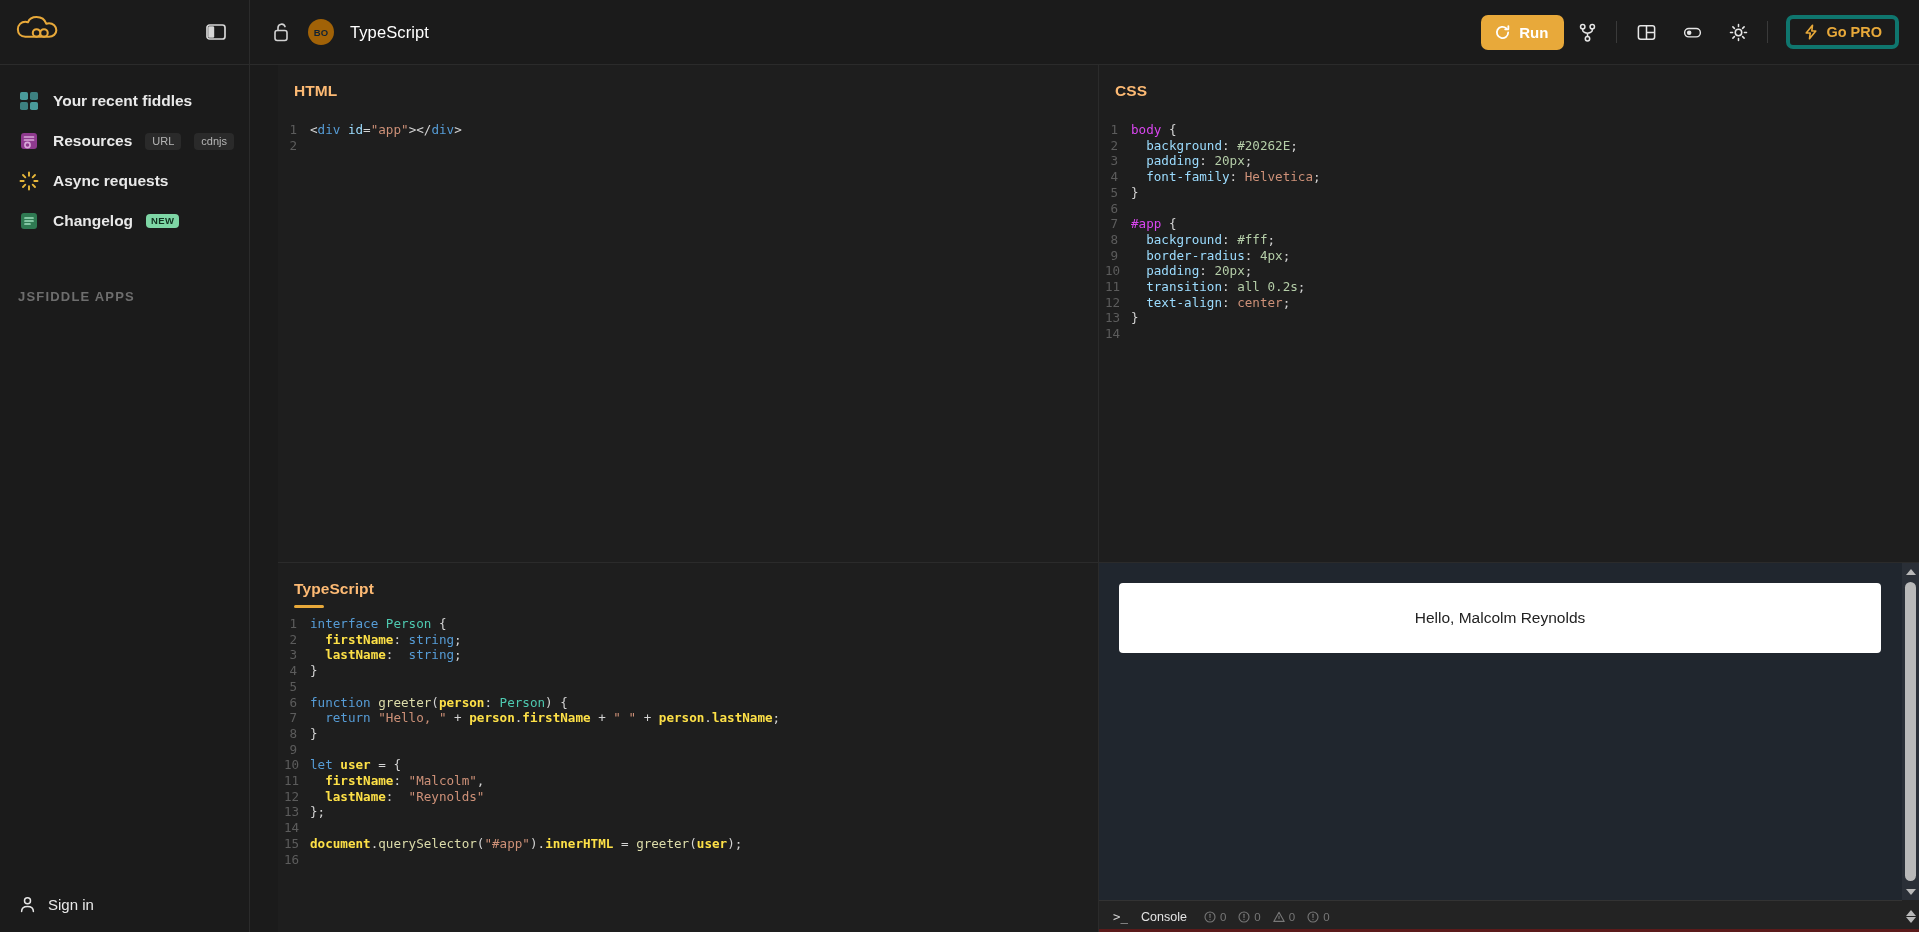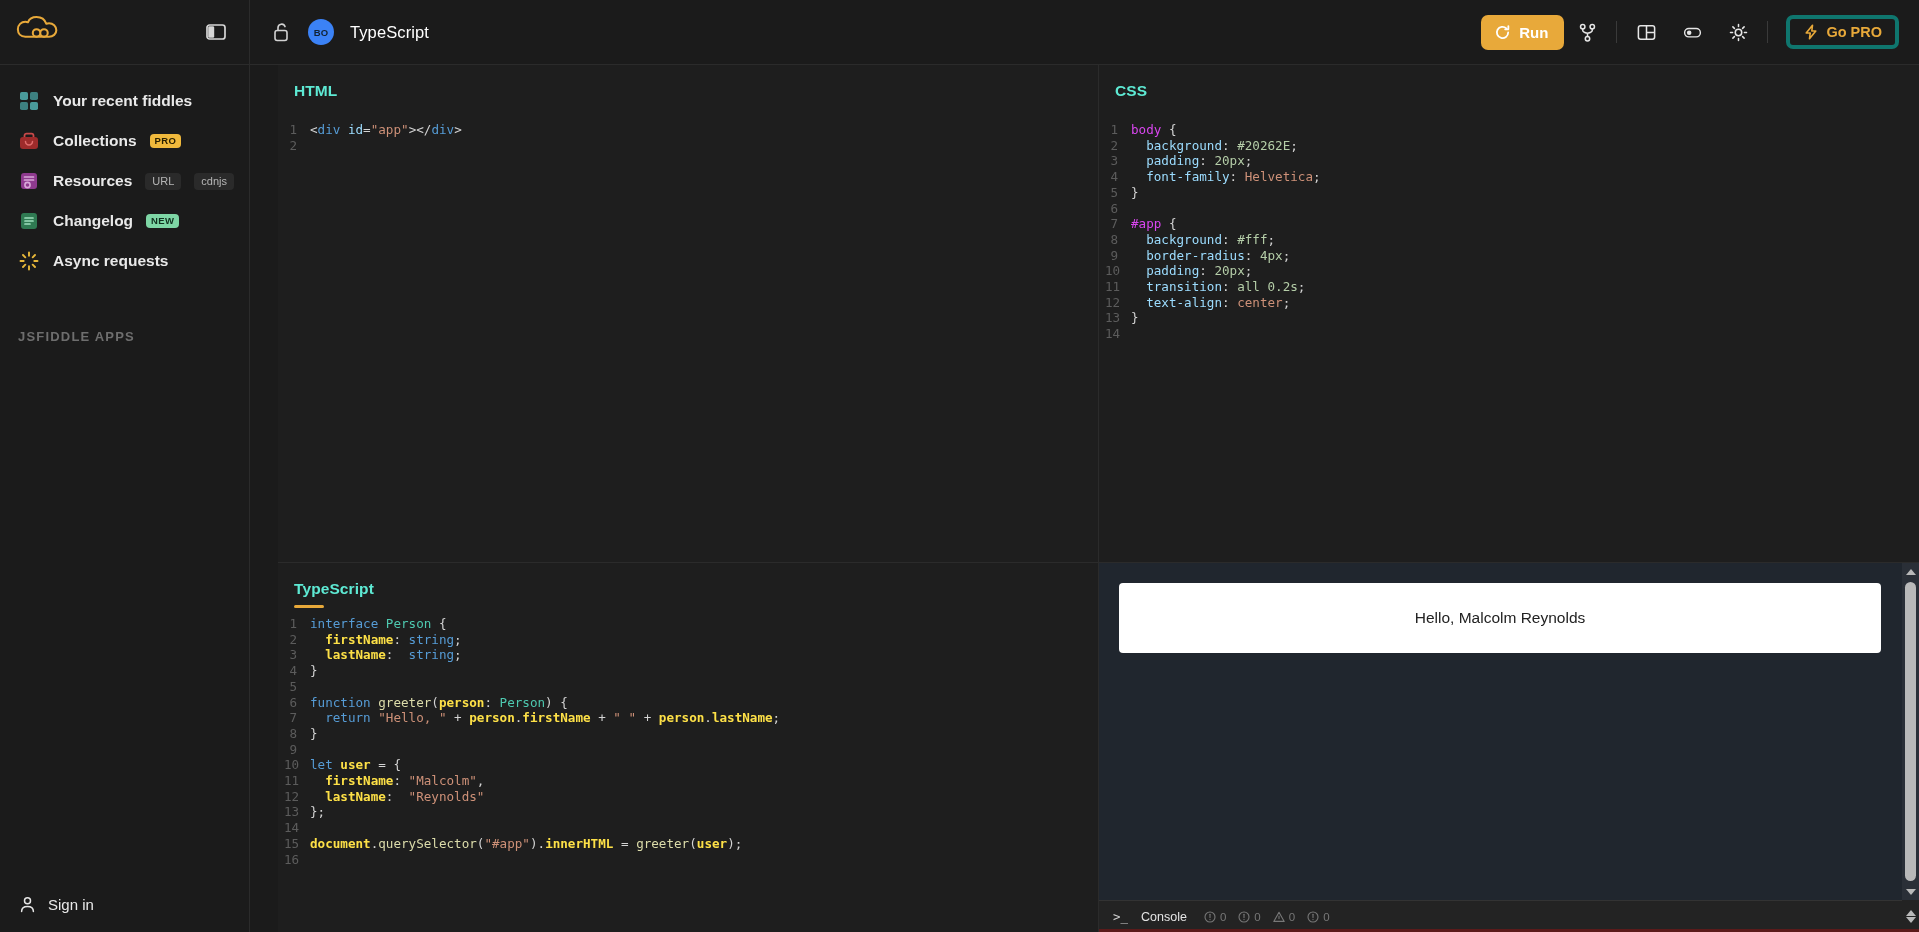--- a/index.html
+++ b/index.html
@@ -28,21 +28,21 @@
   .panel-toggle { width: 22px; height: 22px; cursor: pointer; opacity: .92; }
 
   .tb-mid {
     flex: 1; height: 100%;
     display: flex; align-items: center; gap: 16px;
     padding-left: 22px;
   }
   .lock-icon { width: 20px; height: 22px; opacity: .9; }
   .avatar {
     width: 26px; height: 26px; border-radius: 50%;
-    background: #3b82f6; color: #123;
+    background: #a16207; color: #123;
     font-size: 9.5px; font-weight: 700; letter-spacing: .2px;
     display: flex; align-items: center; justify-content: center;
   }
   .fiddle-title { color: #fff; font-size: 16.5px; font-weight: 400; letter-spacing: .1px; }
 
   .tb-right {
     display: flex; align-items: center; gap: 0px;
     padding-right: 20px; height: 100%;
   }
   .run-btn {
@@ -136,21 +136,21 @@
 
   .pane {
     background: #1e1e1e; display: flex; flex-direction: column;
     min-width: 0; overflow: hidden; position: relative;
   }
   .pane-html { flex: 1; border-right: 1px solid #2b2b2b; }
   .pane-css  { flex: 1; }
   .pane-ts   { flex: 1; border-right: 1px solid #2b2b2b; border-top: 1px solid #2b2b2b; }
 
   .pane-title {
-    color: #5eead4; font-size: 15.5px; font-weight: 700;
+    color: #fdba74; font-size: 15.5px; font-weight: 700;
     padding: 17px 0 0 16px; letter-spacing: .1px;
   }
   .pane-accent { width: 30px; height: 3px; background: #e8a93a; margin: 7px 0 0 16px; border-radius: 2px; }
   .pane-title-gap { height: 22px; }
 
   .code {
     font-family: "DejaVu Sans Mono", monospace;
     font-size: 12.6px; line-height: 15.7px;
     padding-left: 6px; white-space: pre; overflow: hidden;
   }
@@ -302,57 +302,48 @@
       <div class="nav-item">
         <svg class="nav-ico" viewBox="0 0 22 22">
           <rect x="2" y="2" width="8" height="8" rx="1.8" fill="#4a9b9b"></rect>
           <rect x="12" y="2" width="8" height="8" rx="1.8" fill="#3d8080"></rect>
           <rect x="2" y="12" width="8" height="8" rx="1.8" fill="#3d8080"></rect>
           <rect x="12" y="12" width="8" height="8" rx="1.8" fill="#4a9b9b"></rect>
         </svg>
         <span class="nav-label">Your recent fiddles</span>
       </div>
 
-      <div class="nav-item">
-        <svg class="nav-ico" viewBox="0 0 22 22">
-          <rect x="2" y="7" width="18" height="12" rx="3" fill="#9e2b2b"></rect>
-          <path d="M6.5 7V5.6A2 2 0 0 1 8.5 3.6h5a2 2 0 0 1 2 2V7" fill="none" stroke="#c94a4a" stroke-width="1.8"></path>
-          <path d="M7.5 11.5a3.5 3.5 0 0 0 7 0" fill="none" stroke="#e06b6b" stroke-width="1.5" stroke-linecap="round"></path>
-        </svg>
-        <span class="nav-label">Collections</span>
-        <span class="badge badge-pro">PRO</span>
-      </div>
 
       <div class="nav-item">
         <svg class="nav-ico" viewBox="0 0 22 22">
           <rect x="3" y="3" width="16" height="16" rx="3" fill="#8e3a8e"></rect>
           <path d="M6.5 7h9M6.5 10h9" stroke="#d8a8d8" stroke-width="1.7" stroke-linecap="round"></path>
           <circle cx="9.5" cy="15" r="2.6" fill="none" stroke="#d8a8d8" stroke-width="1.6"></circle>
         </svg>
         <span class="nav-label">Resources</span>
         <span class="badge badge-plain">URL</span>
         <span class="badge badge-plain">cdnjs</span>
       </div>
 
       <div class="nav-item">
         <svg class="nav-ico" viewBox="0 0 22 22">
-          <rect x="3" y="3" width="16" height="16" rx="3" fill="#2f7a52"></rect>
-          <path d="M7 8h8M7 11h8M7 14h5" stroke="#9fe0bd" stroke-width="1.7" stroke-linecap="round"></path>
-        </svg>
-        <span class="nav-label">Changelog</span>
-        <span class="badge badge-new">NEW</span>
-      </div>
-
-      <div class="nav-item">
-        <svg class="nav-ico" viewBox="0 0 22 22">
           <g stroke="#e8b83a" stroke-width="1.9" stroke-linecap="round">
             <path d="M11 2.5v3.2M11 16.3v3.2M2.5 11h3.2M16.3 11h3.2M5 5l2.3 2.3M14.7 14.7L17 17M17 5l-2.3 2.3M7.3 14.7L5 17"></path>
           </g>
         </svg>
         <span class="nav-label">Async requests</span>
+      </div>
+
+      <div class="nav-item">
+        <svg class="nav-ico" viewBox="0 0 22 22">
+          <rect x="3" y="3" width="16" height="16" rx="3" fill="#2f7a52"></rect>
+          <path d="M7 8h8M7 11h8M7 14h5" stroke="#9fe0bd" stroke-width="1.7" stroke-linecap="round"></path>
+        </svg>
+        <span class="nav-label">Changelog</span>
+        <span class="badge badge-new">NEW</span>
       </div>
 
       <div class="section-head">JSFIDDLE APPS</div>
 
 
       <div class="sidebar-spacer"></div>
 
       <div class="signin">
         <svg viewBox="0 0 19 19">
           <circle cx="9.5" cy="5.8" r="3" fill="none" stroke="#e6e6e6" stroke-width="1.5"></circle>

